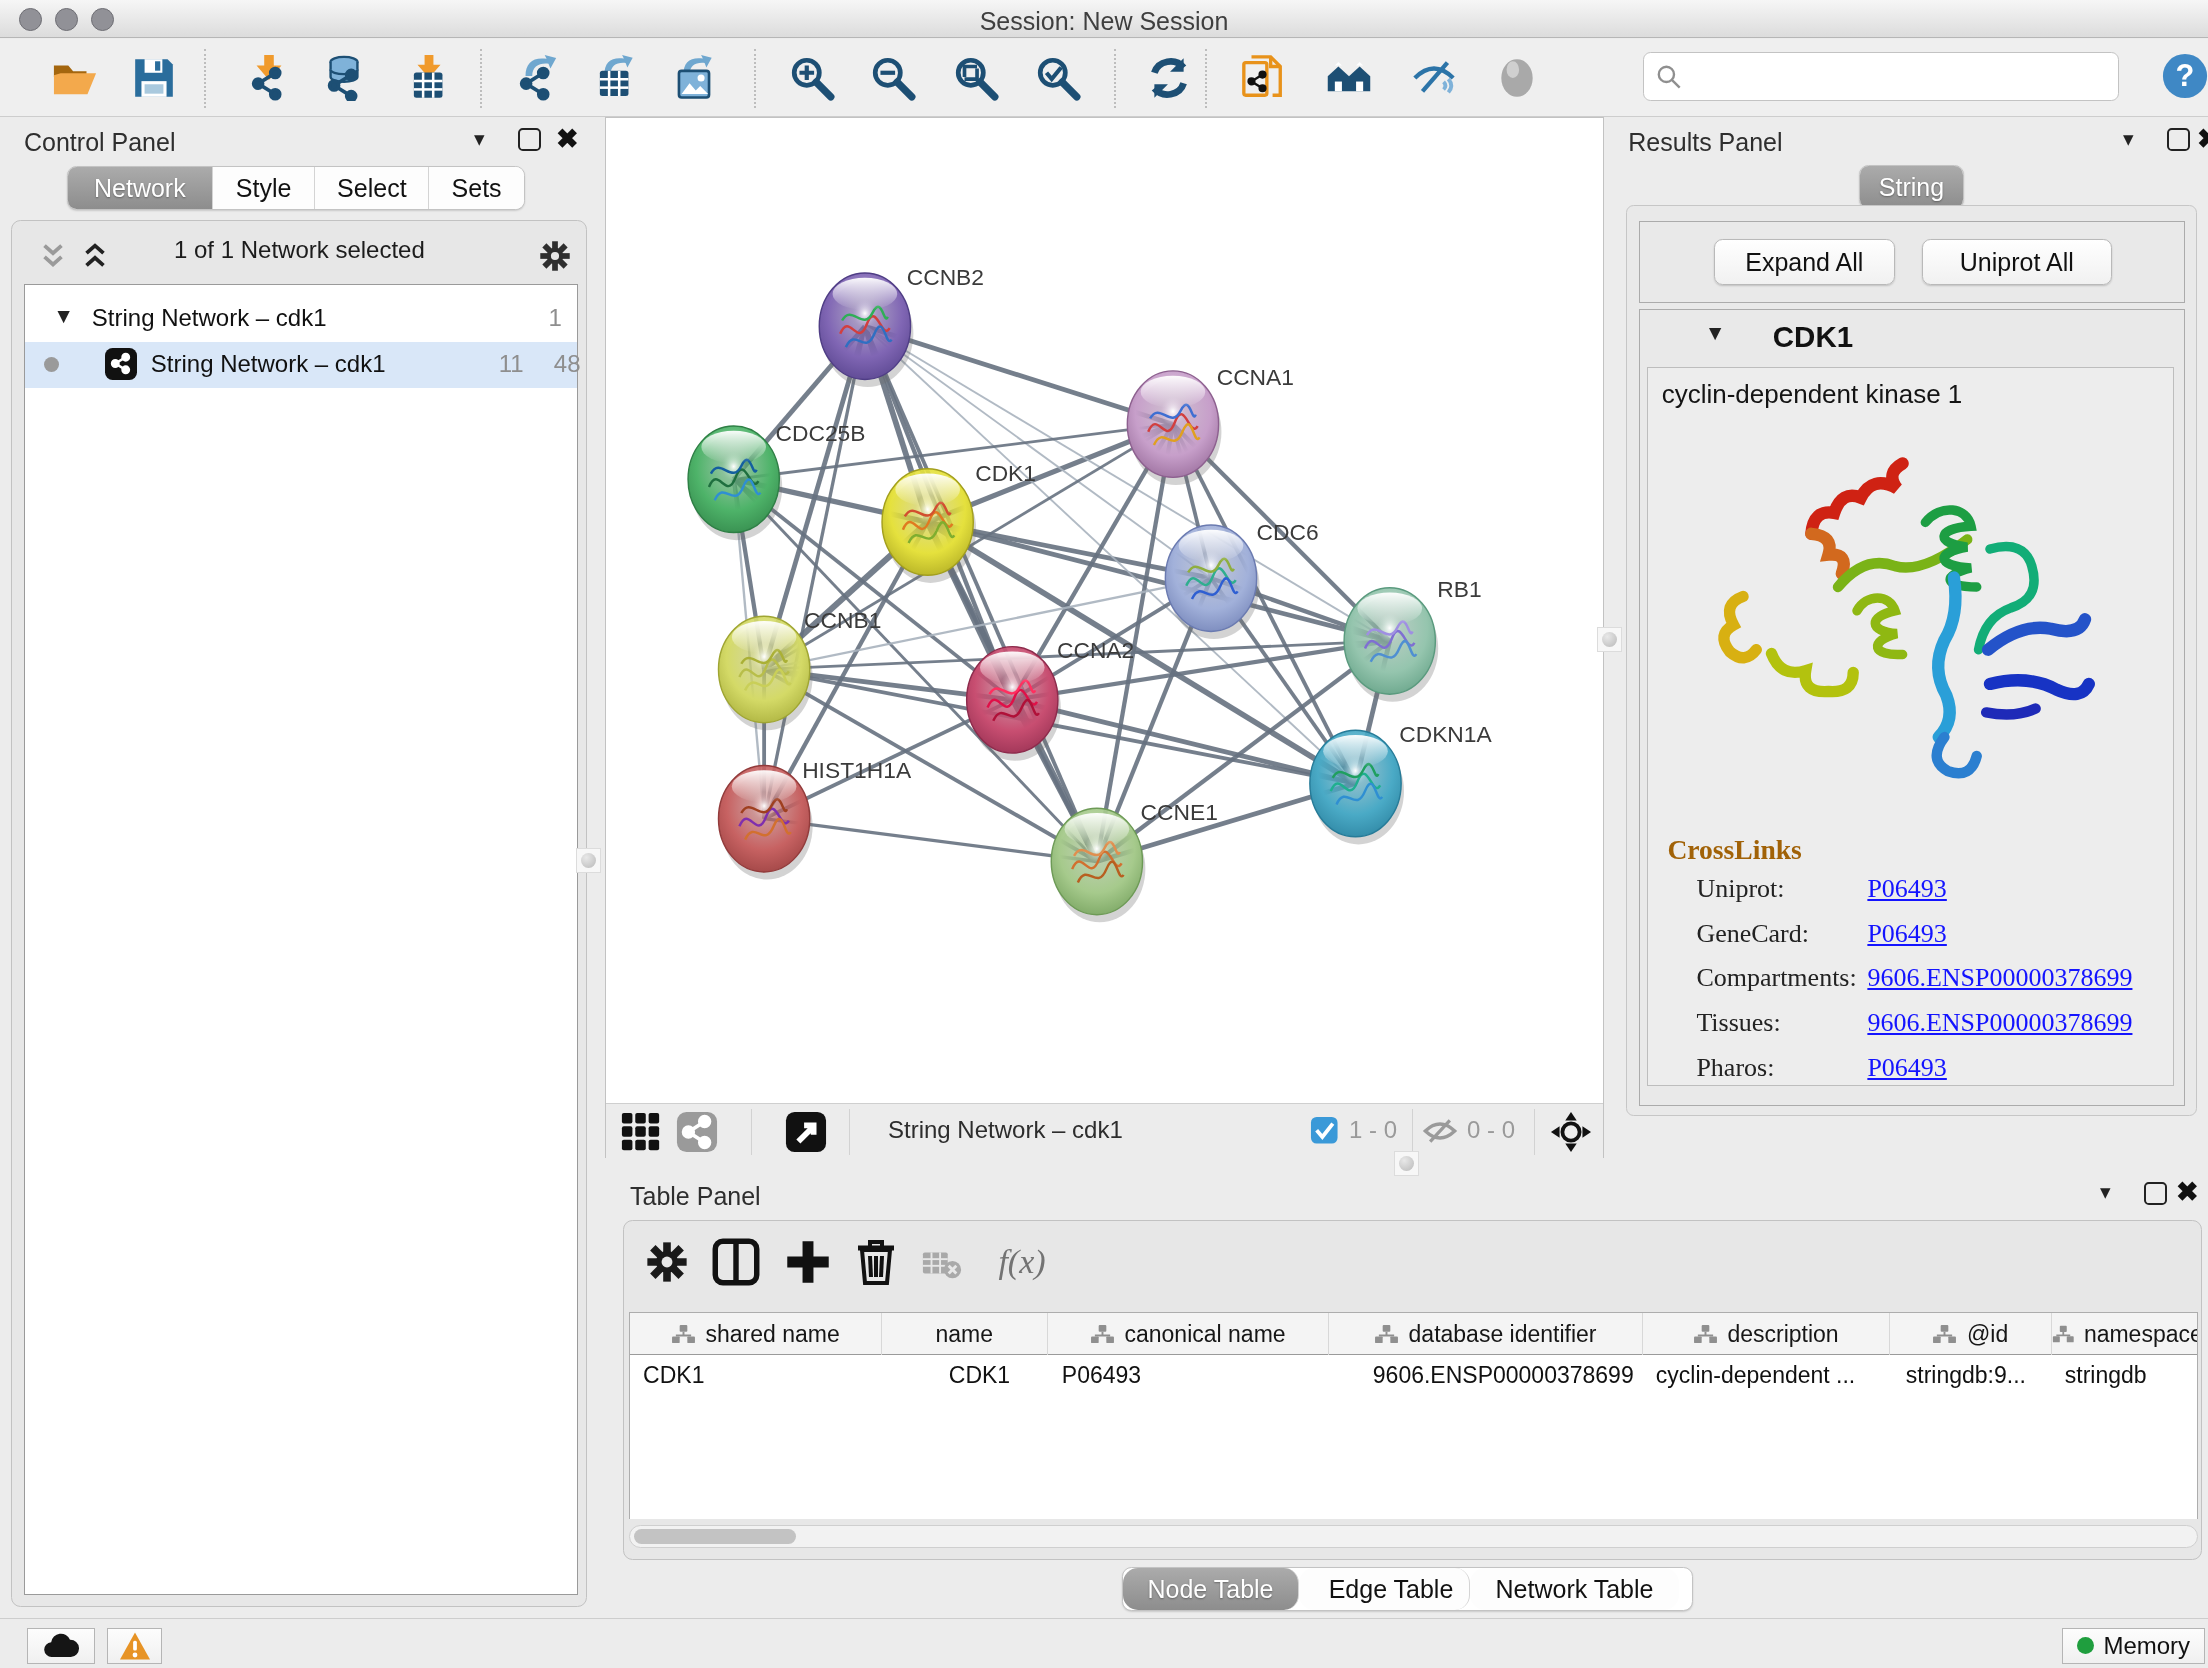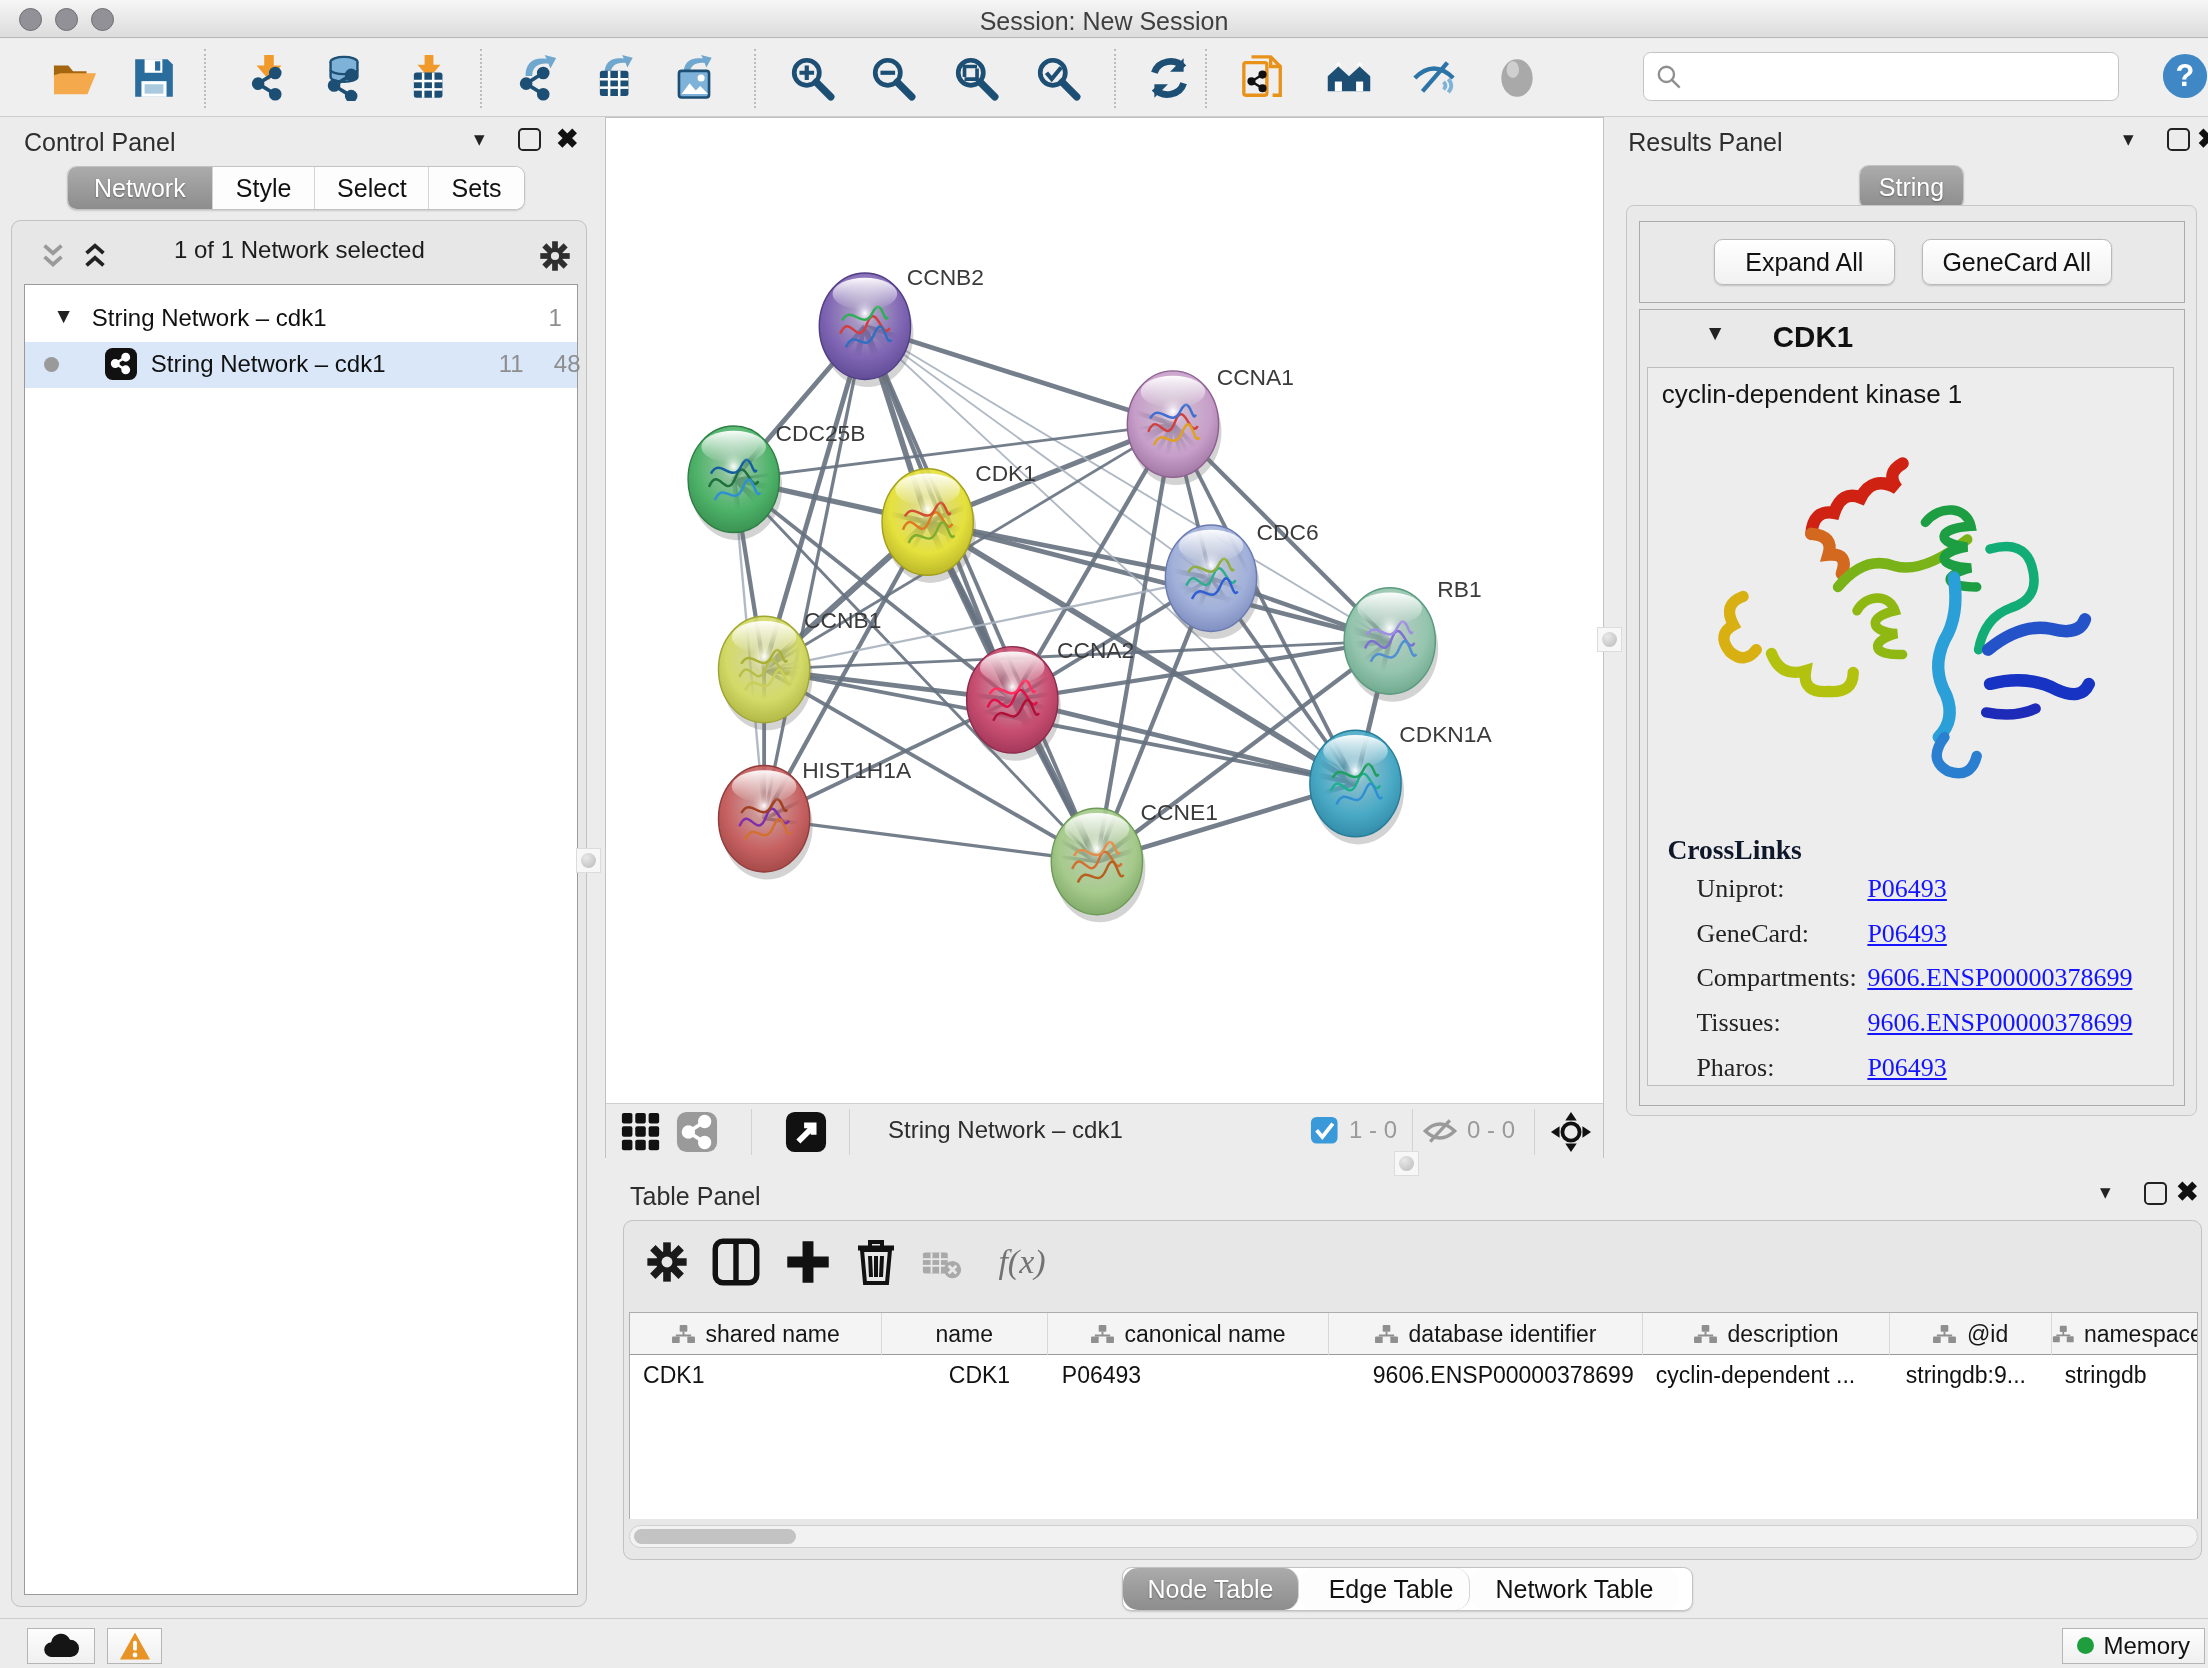--- a/index.html
+++ b/index.html
@@ -80,21 +80,21 @@
     border:1px solid #b9b9b9; border-radius:8.6px; font-size:25px; color:#111;
     text-align:center; line-height:44px; box-shadow:0 1px 1.9px rgba(0,0,0,.18); }
   #rp-entry { position:absolute; left:11.4px; top:103px; width:546px; height:797px;
     border:1.9px solid #ababab; background:#e9e9e9; }
   #rp-entry-head { position:absolute; left:0; top:0; width:100%; height:53px; }
   #rp-entry-name { position:absolute; left:133px; top:9.5px; font-size:29.5px; font-weight:bold; color:#111; }
   #rp-inner { position:absolute; left:7.6px; top:57px; width:527px; height:719px;
     border:1px solid #bdbdbd; background:#ededed; }
   #rp-desc { position:absolute; left:13.3px; top:11.4px; font-size:26px; color:#141414; }
   #crosslinks-title { position:absolute; left:19px; top:466px; font-size:27.6px; font-weight:bold;
-    font-family:"Liberation Serif", serif; color:#0f172a; }
+    font-family:"Liberation Serif", serif; color:#a16207; }
   .cl-row { position:absolute; left:48px; font-size:26px; font-family:"Liberation Serif", serif; color:#222; }
   .cl-row a { position:absolute; left:171px; top:0; color:#1414ff; text-decoration:underline; white-space:nowrap; }
 
   
   #table-panel { position:absolute; left:605px; top:1163px; width:1604px; height:455px; }
   #tp-container { position:absolute; left:18px; top:57px; width:1579px; height:340px;
     background:#e7e7e7; border:1px solid #c2c2c2; border-radius:9.5px; }
   .tp-ico { position:absolute; top:17px; width:48px; height:48px; display:flex; align-items:center; justify-content:center; }
   #tbl { position:absolute; left:4.8px; top:91px; width:1569px; height:207px; background:#fff;
     border:1px solid #adadad; border-bottom:none; overflow:hidden; }
@@ -752,21 +752,21 @@
     <span class="p-ctrl float-ico" style="left:552px; top:11.4px"></span>
     <span class="p-ctrl close-ico" style="left:582px; top:5.7px">✖</span>
 
     <div class="seg" style="position:absolute;left:244px;top:48px;width:105px">
       <div class="tab sel" style="width:105px">String</div>
     </div>
 
     <div id="rp-container">
       <div id="rp-expandbox">
         <div class="aqua-btn" style="left:74px;width:181px">Expand All</div>
-        <div class="aqua-btn" style="left:282px;width:190px">GeneCard All</div>
+        <div class="aqua-btn" style="left:282px;width:190px">Uniprot All</div>
       </div>
       <div id="rp-entry">
         <div id="rp-entry-head">
           <span class="tri" style="position:absolute;left:65px;top:11.4px">▼</span>
           <span id="rp-entry-name">CDK1</span>
         </div>
         <div id="rp-inner">
           <div id="rp-desc">cyclin-dependent kinase 1</div>
           <svg style="position:absolute;left:57px;top:67px" width="399" height="380" viewBox="0 0 420 400">
             <g fill="none" stroke-linecap="round">

